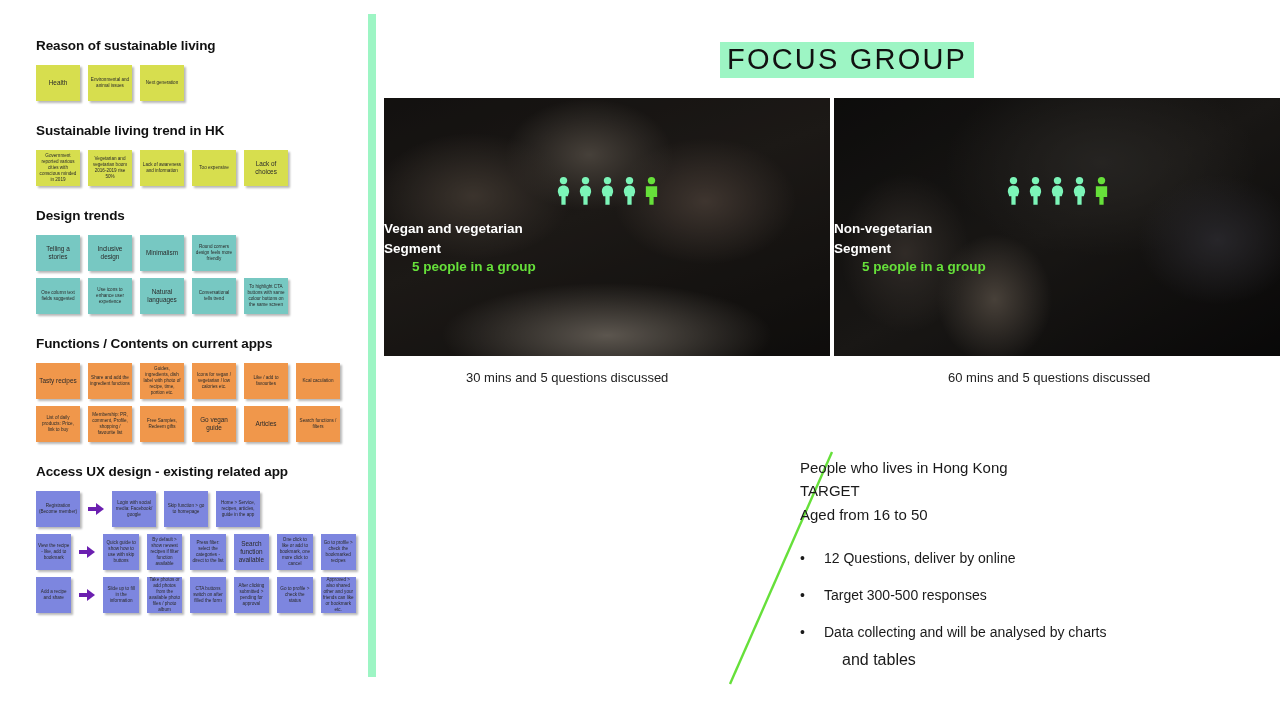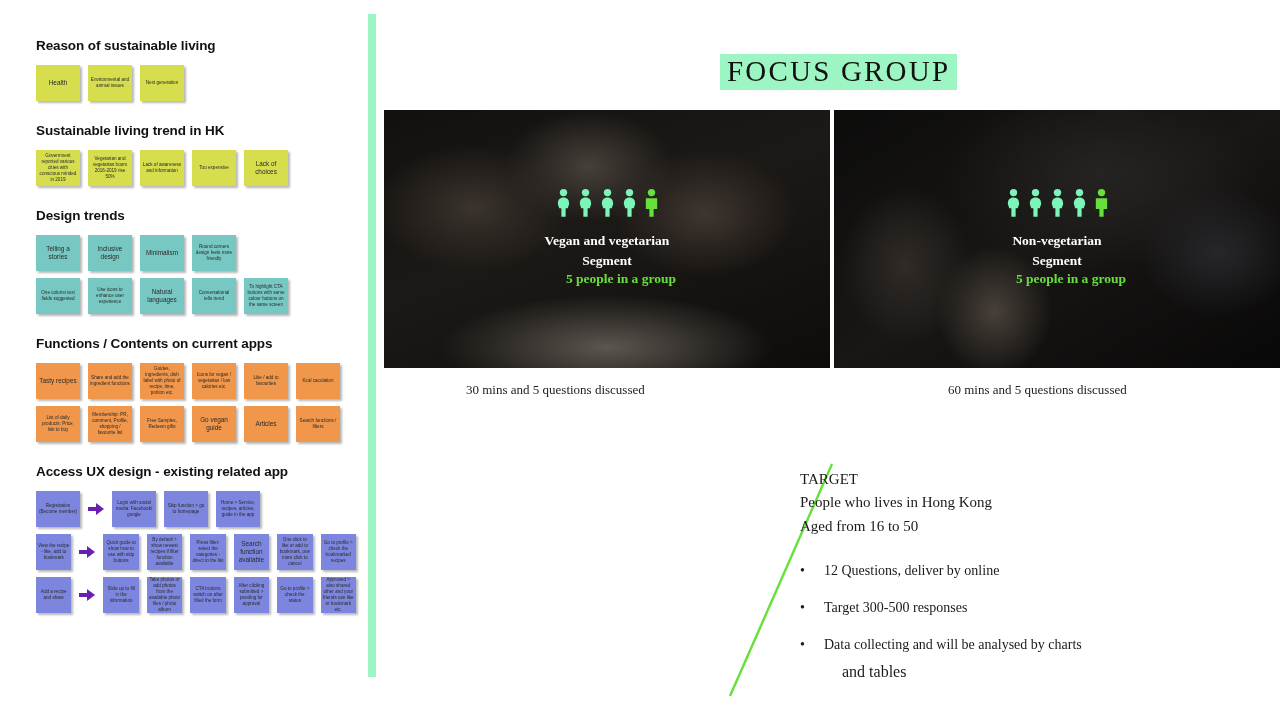--- a/index.html
+++ b/index.html
@@ -41,21 +41,21 @@
   }
   .arrow:before{
     content:"";position:absolute;left:0;top:6px;width:9px;height:4px;background:#6b1fb0;
   }
   .arrow:after{
     content:"";position:absolute;left:8px;top:2px;width:0;height:0;
     border-left:8px solid #6b1fb0;border-top:6px solid transparent;border-bottom:6px solid transparent;
   }
 
   
-  .right{position:absolute;left:384px;top:12px;width:896px;height:552px;font-family:Liberation Serif, serif;}
+  .right{position:absolute;left:384px;top:0;width:896px;height:552px;}
 
   .hl{
     background:#9df5c4;display:inline-block;padding:1px 7px 2px 7px;
     font-size:29px;letter-spacing:2.2px;color:#111;font-weight:400;
   }
   .focus-wrap{position:absolute;left:336px;top:42px;}
   .quest-wrap{position:absolute;left:82px;top:536px;}
 
   .photos{position:absolute;left:0px;top:98px;width:896px;height:258px;display:flex;}
   .photo{position:relative;overflow:hidden;flex:1;}
@@ -73,21 +73,21 @@
     background:
       radial-gradient(ellipse 90px 110px at 16% 60%, #4a423c 0%, rgba(20,18,17,0) 72%),
       radial-gradient(ellipse 80px 90px at 36% 78%, #6d6257 0%, rgba(20,18,17,0) 72%),
       radial-gradient(ellipse 110px 90px at 86% 55%, #3c3a40 0%, rgba(18,17,18,0) 72%),
       radial-gradient(ellipse 200px 120px at 60% 25%, #3a3733 0%, rgba(16,15,14,0) 78%),
       linear-gradient(150deg,#141312 0%,#262320 50%,#0e0d0d 100%);
   }
   .ph-scrim{position:absolute;inset:0;background:rgba(0,0,0,.34);}
 
   .overlay{
-    position:absolute;left:0;right:0;top:78px;text-align:center;color:#fff;
+    position:absolute;left:0;right:0;top:78px;color:#fff;
   }
   .people{display:flex;justify-content:center;gap:5px;margin-bottom:14px;}
   .seg-label{font-size:13.5px;font-weight:bold;line-height:1.45;}
   .seg-count{font-size:13.5px;font-weight:bold;color:#66e03a;margin-top:1px;margin-left:28px;}
 
   .captions{position:absolute;left:0;top:370px;width:896px;font-size:13px;color:#222;}
   .cap{position:absolute;}
   .cap-a{left:82px;}
   .cap-b{left:564px;}
 
@@ -268,22 +268,22 @@
       <div class="cap cap-a">30 mins and 5 questions discussed</div>
       <div class="cap cap-b">60 mins and 5 questions discussed</div>
     </div>
 
 
     <svg class="diag" viewBox="0 0 120 240">
       <line x1="110" y1="4" x2="8" y2="236" stroke="#66e03a" stroke-width="2.4"></line>
     </svg>
 
     <div class="target">
+      <div class="t-line">People who lives in Hong Kong</div>
       <div class="t-line">TARGET</div>
-      <div class="t-line">People who lives in Hong Kong</div>
       <div class="t-line">Aged from 16 to 50</div>
       <div class="bullets" id="bullets">
           <div class="bullet">
             <span class="dot">•</span>
             <span>12 Questions, deliver by online</span>
           </div>
           <div class="bullet">
             <span class="dot">•</span>
             <span>Target 300-500 responses</span>
           </div>

